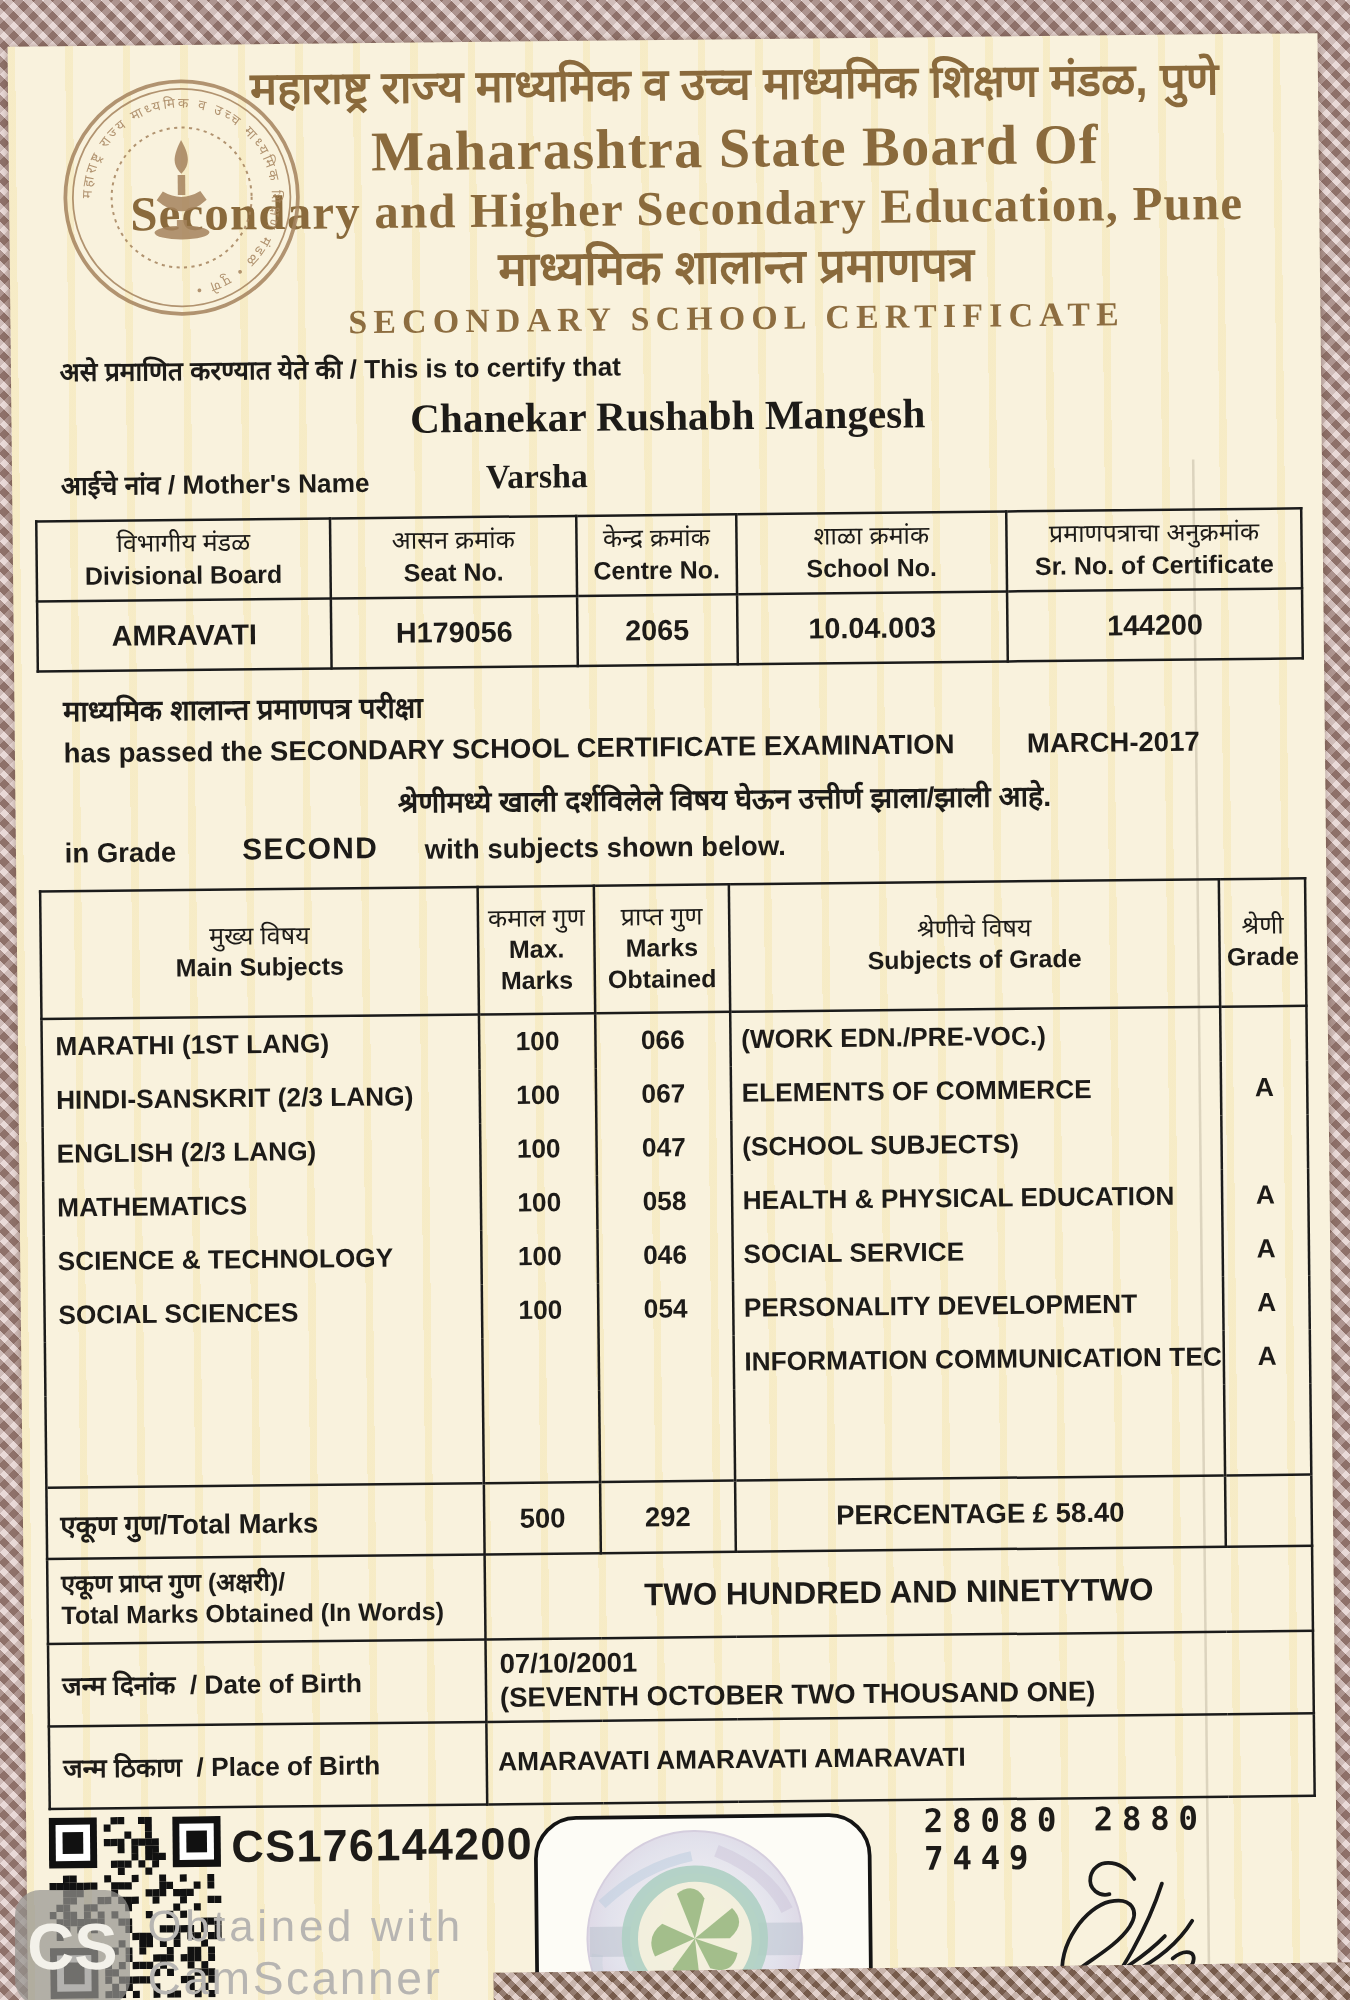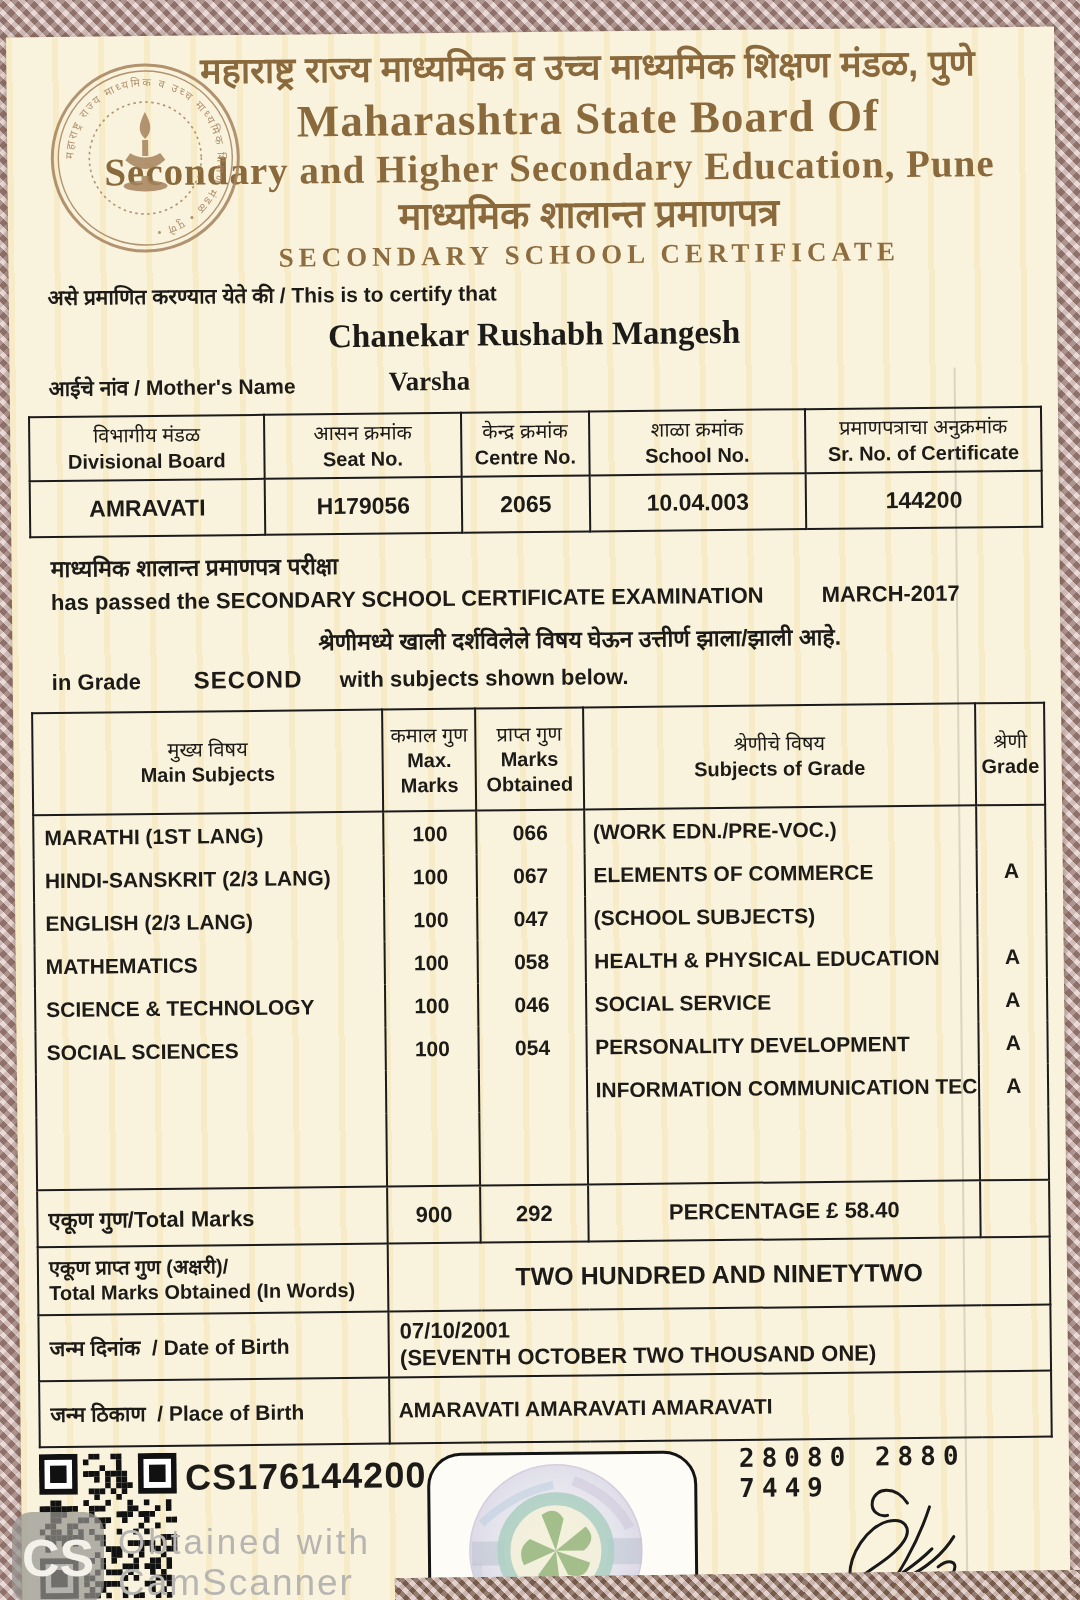--- a/index.html
+++ b/index.html
@@ -268,21 +268,21 @@
           </tr>
       <tr class="sp">
             <td class="nb"></td>
             <td class="nb"></td>
             <td class="nb"></td>
             <td class="nb"></td>
             <td class="nb"></td>
           </tr>
       <tr class="tot">
         <td class="lbl"><span>एकूण गुण</span><span>/Total Marks</span></td>
-        <td class="c-num">900</td>
+        <td class="c-num">500</td>
         <td class="c-num">292</td>
         <td class="pc">PERCENTAGE £ 58.40</td>
         <td></td>
       </tr>
       <tr class="wrow">
         <td class="lbl">
               <div>एकूण प्राप्त गुण (अक्षरी)/</div>
               <div>Total Marks Obtained (In Words)</div>
             </td>
         <td class="val" colspan="4">TWO HUNDRED AND NINETYTWO</td>

